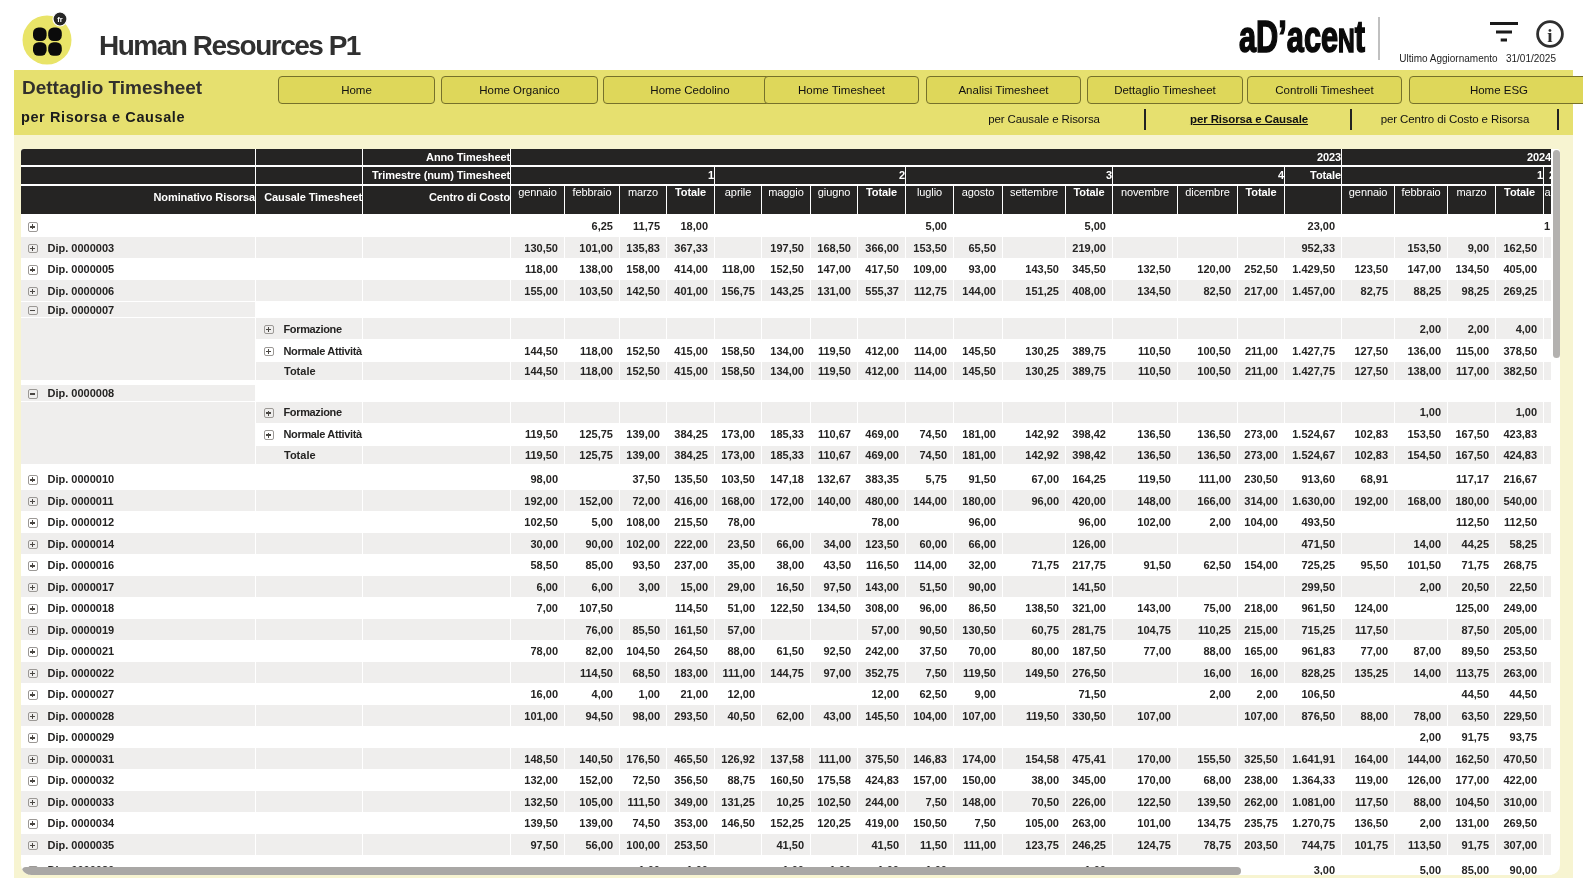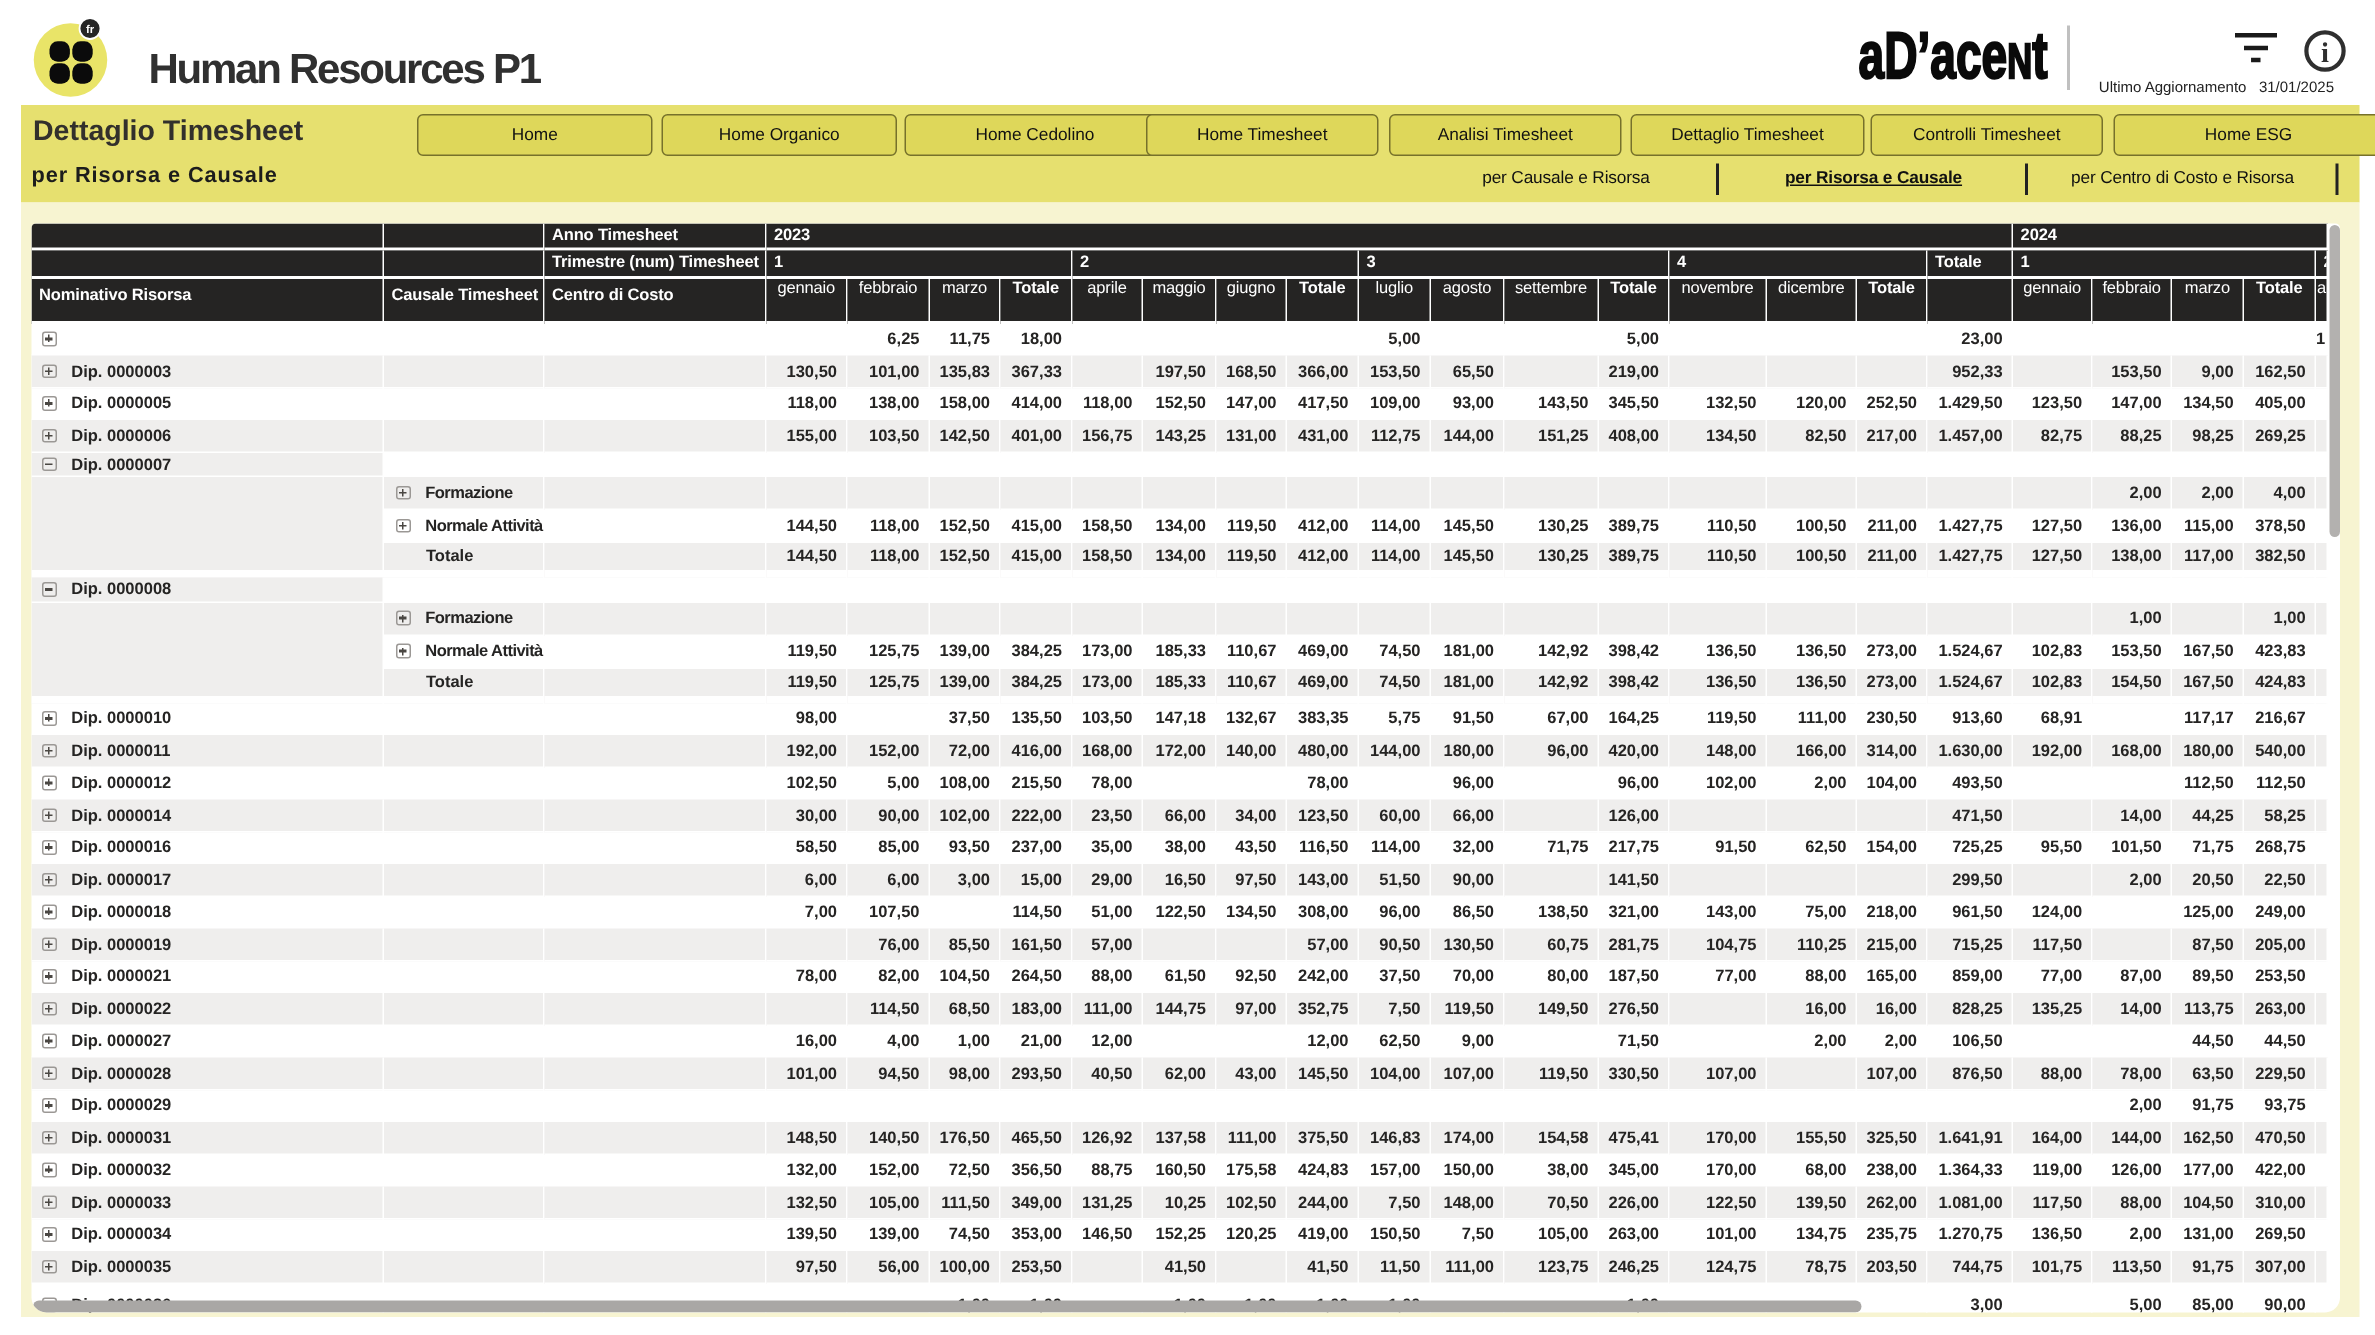--- a/index.html
+++ b/index.html
@@ -12,21 +12,21 @@
 #t2 { position:absolute; left:21px; top:109px; font-size:14.5px; font-weight:bold; color:#1c1c1c; letter-spacing:0.6px; }
 .btn { position:absolute; top:75.5px; height:28px; background:#ded75a; border:1px solid #76712b; border-radius:4px; font-size:11.5px; color:#111; text-align:center; line-height:26.5px; }
 .nv { position:absolute; top:112.5px; font-size:11.5px; letter-spacing:-0.1px; color:#111; text-align:center; }
 .nv b { text-decoration:underline; }
 .sep { position:absolute; top:109px; width:2px; height:21px; background:#222; }
 #upd { position:absolute; left:1390px; top:53px; width:166px; font-size:10px; color:#222; text-align:right; white-space:nowrap; }
 #divider { position:absolute; left:1378px; top:17px; width:2px; height:43px; background:#c0c0c0; }
 
 table { border-collapse:separate; border-spacing:0; table-layout:fixed; width:1531px; }
 td, th { box-sizing:border-box; overflow:hidden; white-space:nowrap; font-size:11px; color:#252423; }
-thead th { background:#252423; color:#fff; border-right:1.5px solid #fff; border-bottom:2px solid #fff; text-align:left; padding:0 16px 0 5px; font-weight:bold; font-size:11px; letter-spacing:-0.1px; }
+thead th { background:#252423; color:#fff; border-right:1.5px solid #fff; border-bottom:2px solid #fff; text-align:right; padding:0 0 0 5px; font-weight:bold; font-size:11px; letter-spacing:-0.1px; }
 thead tr.r1 th { height:17.5px; }
 thead tr.r2 th { height:19.9px; }
 thead tr.r3 th { height:29.5px; vertical-align:top; padding-top:4.5px; }
 thead tr.r3 th.m { text-align:center; padding:0; font-weight:normal; }
 thead tr.r3 th.tt { text-align:center; padding:0; font-weight:bold; }
 tbody td { height:21.5px; border-right:1px solid #fff; border-bottom:1px solid #fff; font-weight:bold; }
 tbody tr.trt td { border-bottom:5px solid #fff; height:23px; }
 tbody tr.grprow td { height:16.5px; }
 tbody tr.subrow td { height:22px; }
 tbody tr.lastrow td { height:30px; }
@@ -246,21 +246,21 @@
           <td class="rh g"><span class="xp"></span><span class="lb">Dip. 0000006</span></td>
           <td class="g"></td>
           <td class="g"></td>
           <td class="n g">155,00</td>
           <td class="n g">103,50</td>
           <td class="n g">142,50</td>
           <td class="n g">401,00</td>
           <td class="n g">156,75</td>
           <td class="n g">143,25</td>
           <td class="n g">131,00</td>
-          <td class="n g">431,00</td>
+          <td class="n g">555,37</td>
           <td class="n g">112,75</td>
           <td class="n g">144,00</td>
           <td class="n g">151,25</td>
           <td class="n g">408,00</td>
           <td class="n g">134,50</td>
           <td class="n g">82,50</td>
           <td class="n g">217,00</td>
           <td class="n g">1.457,00</td>
           <td class="n g">82,75</td>
           <td class="n g">88,25</td>
@@ -692,21 +692,21 @@
           <td class="n">61,50</td>
           <td class="n">92,50</td>
           <td class="n">242,00</td>
           <td class="n">37,50</td>
           <td class="n">70,00</td>
           <td class="n">80,00</td>
           <td class="n">187,50</td>
           <td class="n">77,00</td>
           <td class="n">88,00</td>
           <td class="n">165,00</td>
-          <td class="n">859,00</td>
+          <td class="n">961,83</td>
           <td class="n">77,00</td>
           <td class="n">87,00</td>
           <td class="n">89,50</td>
           <td class="n">253,50</td>
           <td class="n"></td>
         </tr>
 <tr>
           <td class="rh g"><span class="xp"></span><span class="lb">Dip. 0000022</span></td>
           <td class="g"></td>
           <td class="g"></td>

